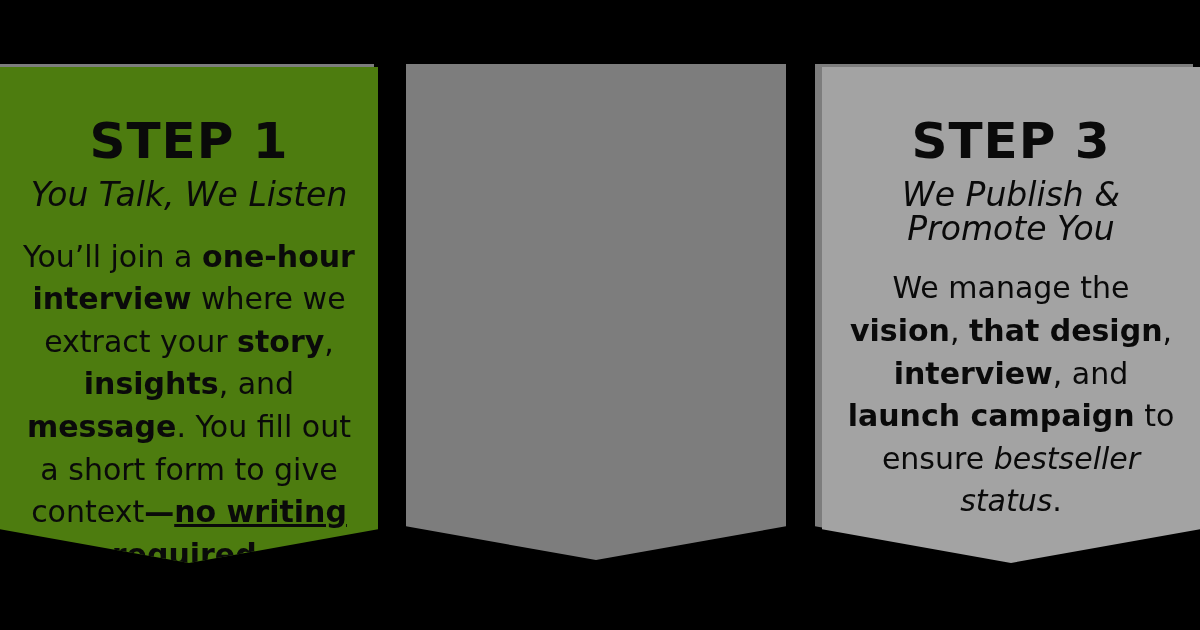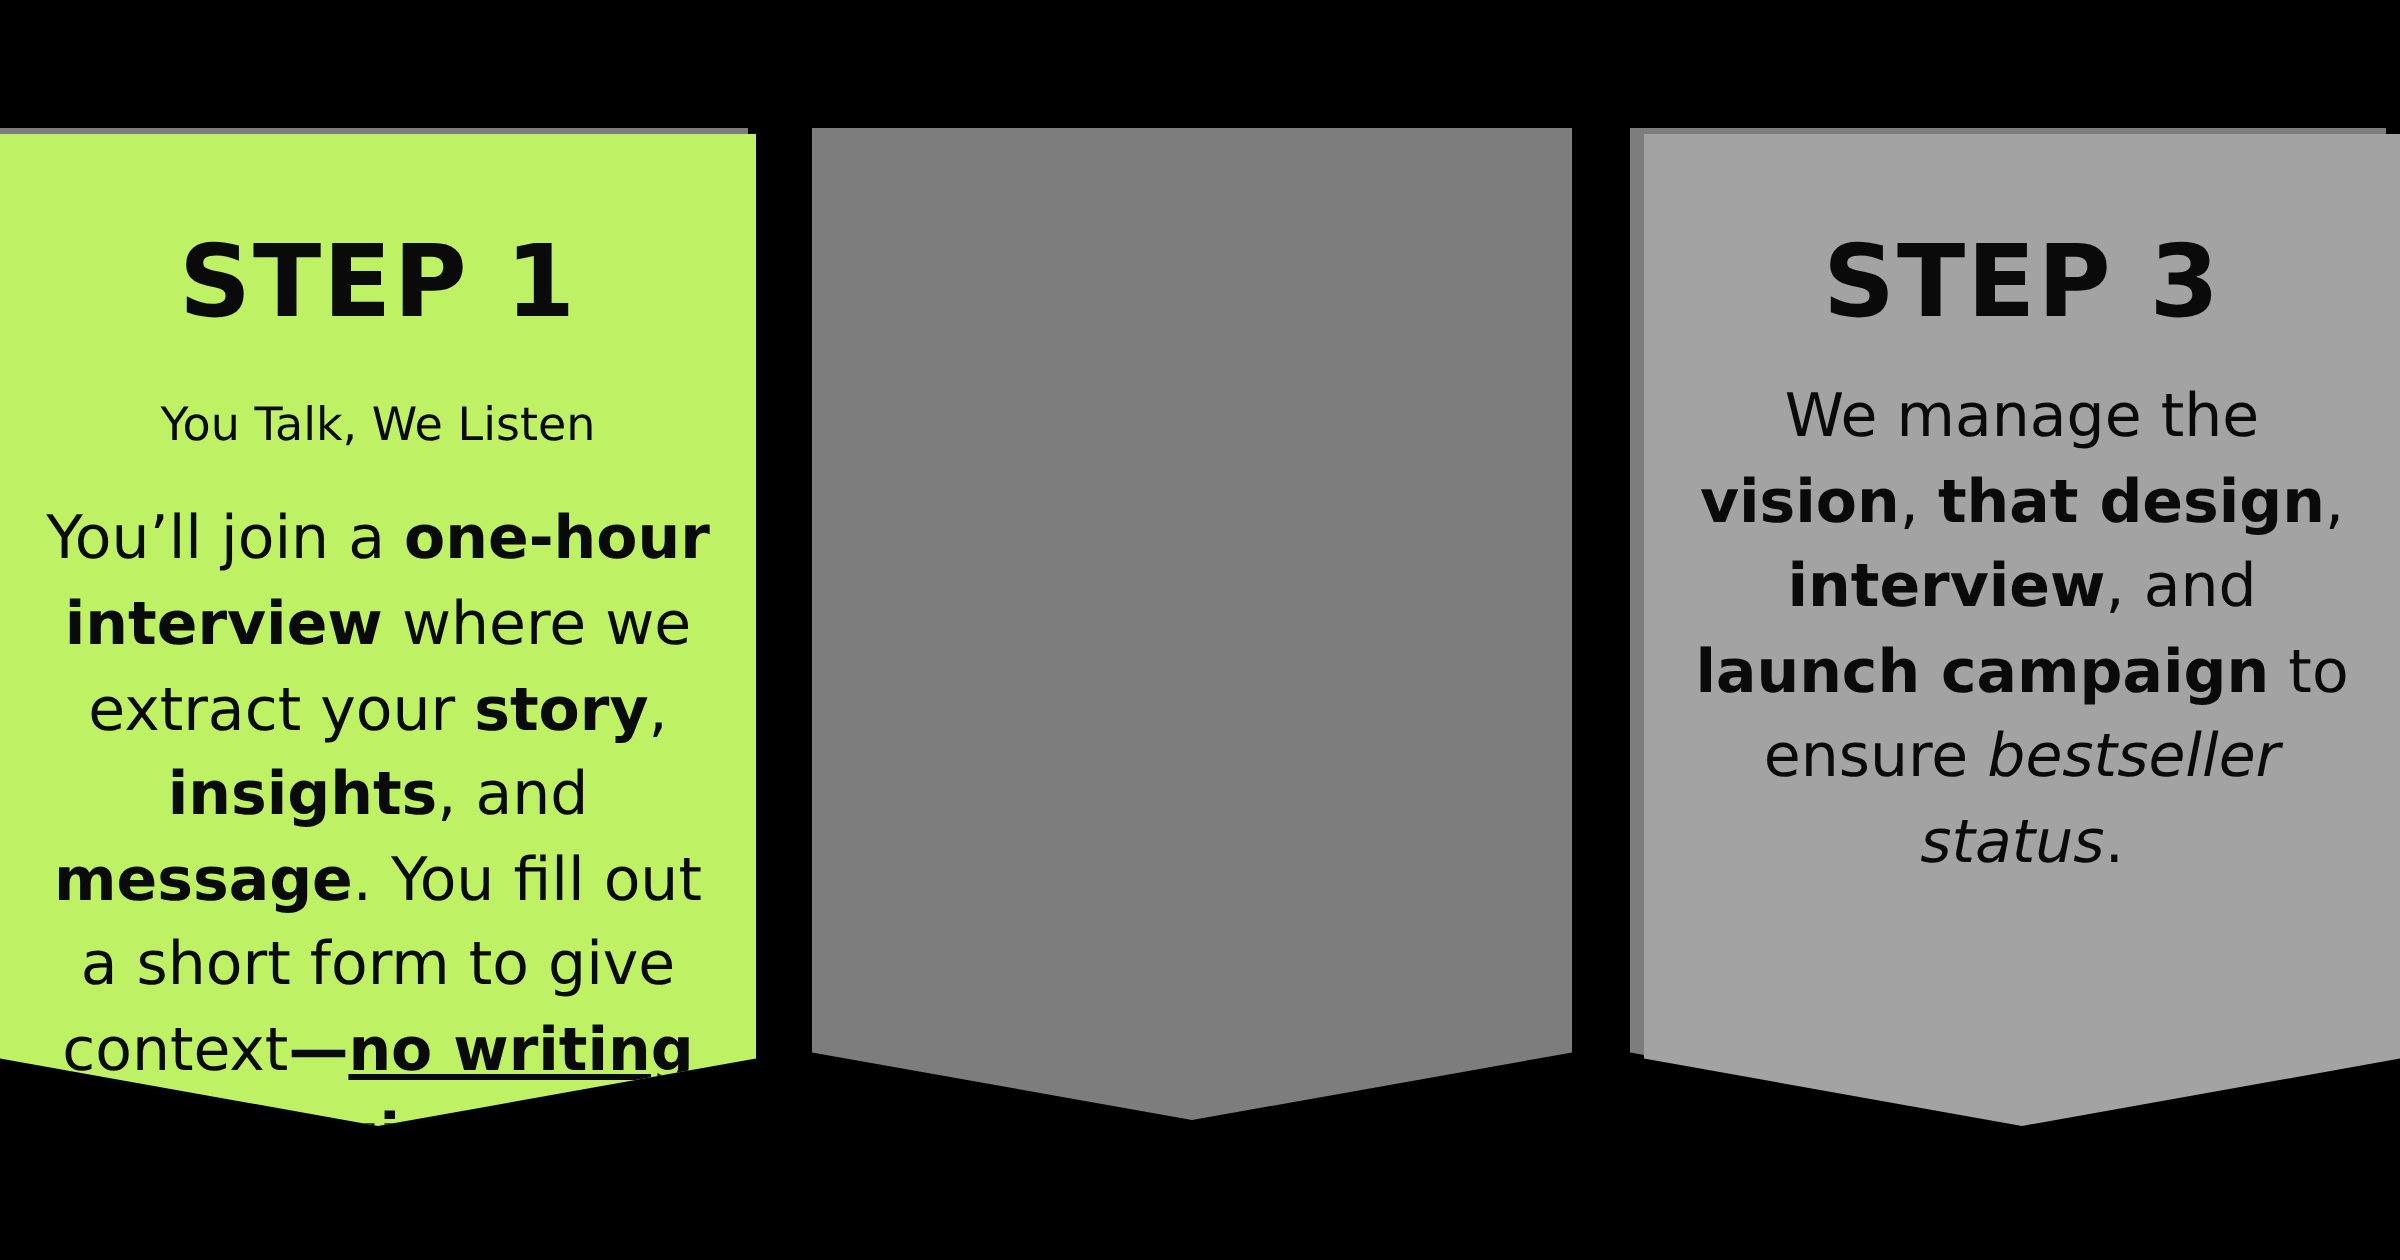--- a/index.html
+++ b/index.html
@@ -44,24 +44,25 @@
   .step-title {
     font-family:"DejaVu Sans", sans-serif;
     font-weight:700;
     font-size:50px;
     letter-spacing:1px;
     line-height:1;
     margin-top:49px;
   }
   .step-subtitle {
     font-family:"DejaVu Sans", sans-serif;
+    font-style:italic;
     font-weight:400;
-    font-size:23px;
+    font-size:33px;
     line-height:1.02;
-    margin-top:36px;
+    margin-top:12px;
     padding:0 8px;
   }
   .step-body {
     font-family:"DejaVu Sans", sans-serif;
     font-weight:400;
     font-size:30px;
     line-height:1.42;
     margin-top:24px;
     padding:0 6px;
   }
@@ -76,25 +77,26 @@
 </style>
 </head>
 <body>
 
 <div id="stage" style="background: rgb(0, 0, 0);">
 
   <div class="card-shadow" id="shadow1" style="background: rgb(125, 125, 125);"></div>
   <div class="card-shadow" id="shadow2" style="background: rgb(125, 125, 125);"></div>
   <div class="card-shadow" id="shadow3" style="background: rgb(125, 125, 125);"></div>
 
-  <div class="card" id="card1" style="background: #bef264; color: rgb(10, 10, 10);">
+  <div class="card" id="card1" style="background: #4d7c0f; color: rgb(10, 10, 10);">
     <div class="step-title">STEP 1</div>
     <div class="step-subtitle">You Talk, We Listen</div>
     <div class="step-body">You’ll join a <b>one-hour interview</b> where we extract your <b>story</b>, <b>insights</b>, and <b>message</b>. You fill out a short form to give context<b>—</b><b><u>no writing required</u></b>.</div>
   </div>
 
 
   <div class="card" id="card3" style="background: #a3a3a3; color: rgb(10, 10, 10);">
     <div class="step-title">STEP 3</div>
+    <div class="step-subtitle">We Publish &amp; Promote You</div>
     <div class="step-body">We manage the <b>vision</b>, <b>that design</b>, <b>interview</b>, and <b>launch campaign</b> to ensure <i>bestseller status</i>.</div>
   </div>
 
 </div>
 
 </body></html>

